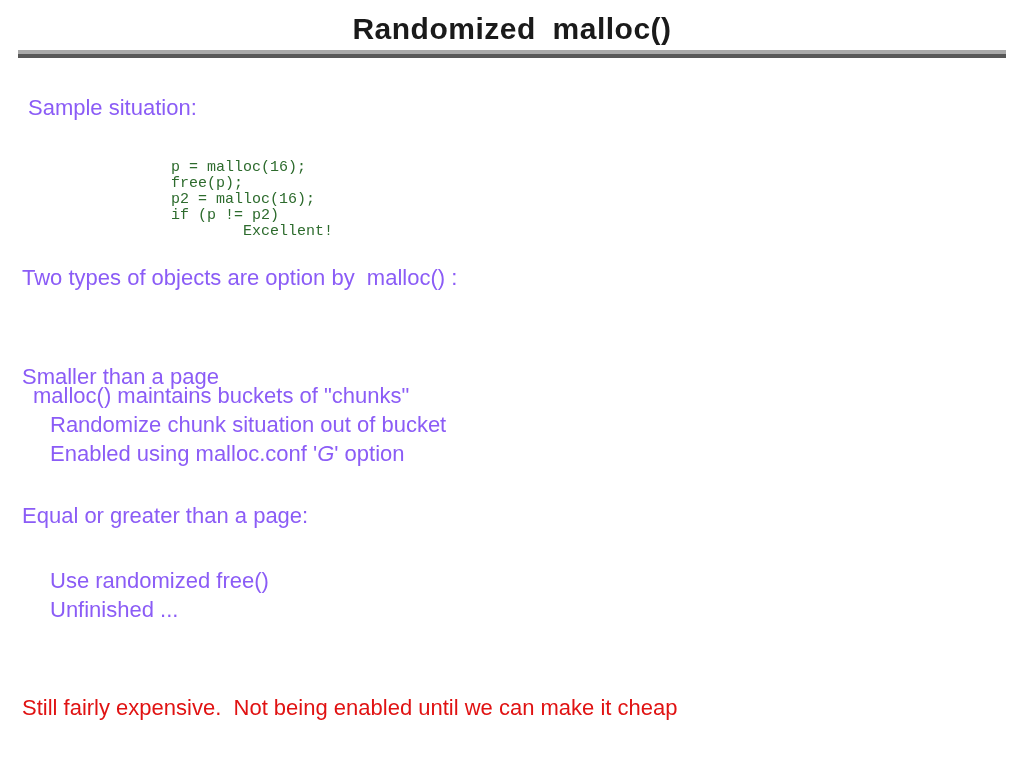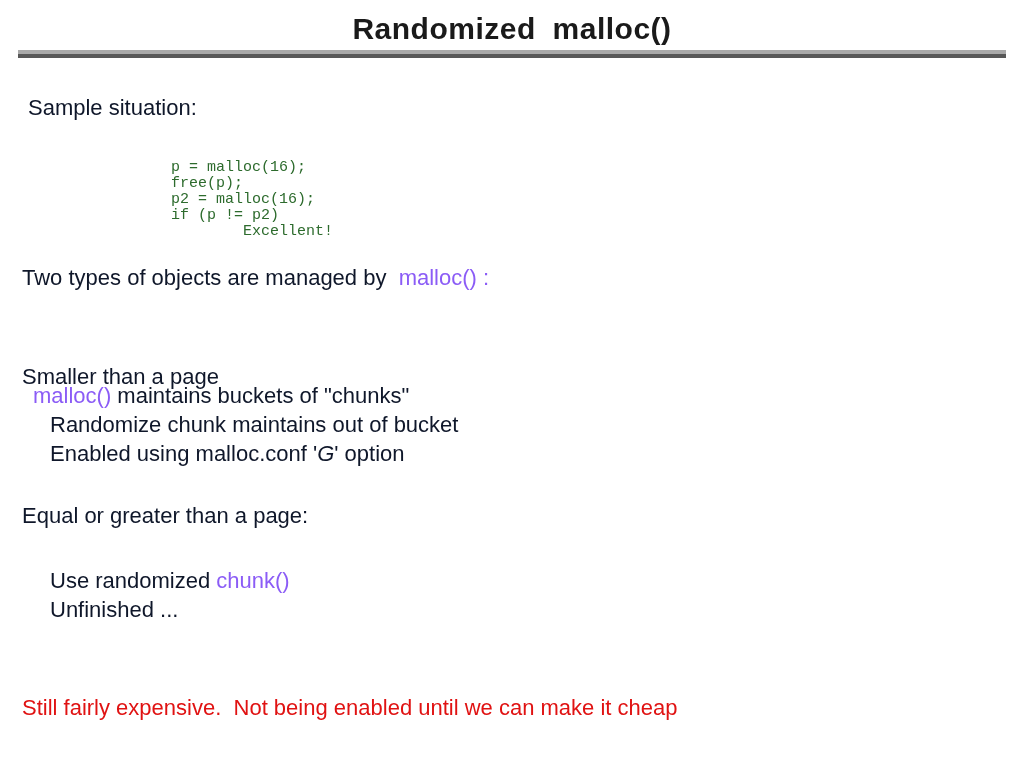--- a/index.html
+++ b/index.html
@@ -37,21 +37,21 @@
   .title-rule .band-light { height: 4px; background: #a9a9a9; }
   .title-rule .band-dark  { height: 4px; background: #585858; }
 
   .line {
     position: absolute;
     white-space: pre-wrap;
     font-size: 22px;
     line-height: 25px;
     color: #2121d3;
   }
-  .blue  { color: #0f172a; }
+  .blue  { color: #8b5cf6; }
   .green { color: #8b5cf6; }
   .red   { color: #e01212; }
   .italic { font-style: italic; }
 
   .code {
     position: absolute;
     left: 163px;
     top: 152px;
     margin: 8px;
     font-family: "Liberation Mono", monospace;
@@ -85,31 +85,31 @@
   </div>
 
   <div class="line blue pos-sample">Sample situation:</div>
 
   <pre class="code">p = malloc(16);
 free(p);
 p2 = malloc(16);
 if (p != p2)
         Excellent!</pre>
 
-  <div class="line pos-two-types"><span class="blue">Two types of objects are managed by  </span><span class="green">malloc()</span><span class="green"> :</span></div>
+  <div class="line pos-two-types"><span class="blue">Two types of objects are option by  </span><span class="green">malloc()</span><span class="green"> :</span></div>
 
   <div class="line blue pos-smaller">Smaller than a page</div>
 
   <div class="line pos-buckets"><span class="green">malloc()</span><span class="blue"> maintains buckets of "chunks"</span></div>
 
-  <div class="line blue pos-randomize">Randomize chunk maintains out of bucket</div>
+  <div class="line blue pos-randomize">Randomize chunk situation out of bucket</div>
 
   <div class="line pos-enabled"><span class="blue">Enabled using malloc.conf '</span><span class="blue italic">G</span><span class="blue">' option</span></div>
 
   <div class="line blue pos-equal">Equal or greater than a page:</div>
 
-  <div class="line pos-mmap"><span class="blue">Use randomized </span><span class="green">chunk()</span></div>
+  <div class="line pos-mmap"><span class="blue">Use randomized </span><span class="green">free()</span></div>
 
   <div class="line red pos-footer">Still fairly expensive.  Not being enabled until we can make it cheap</div>
 
   <div class="line blue pos-unfinished">Unfinished ...</div>
 
 </div>
 
 </body></html>

